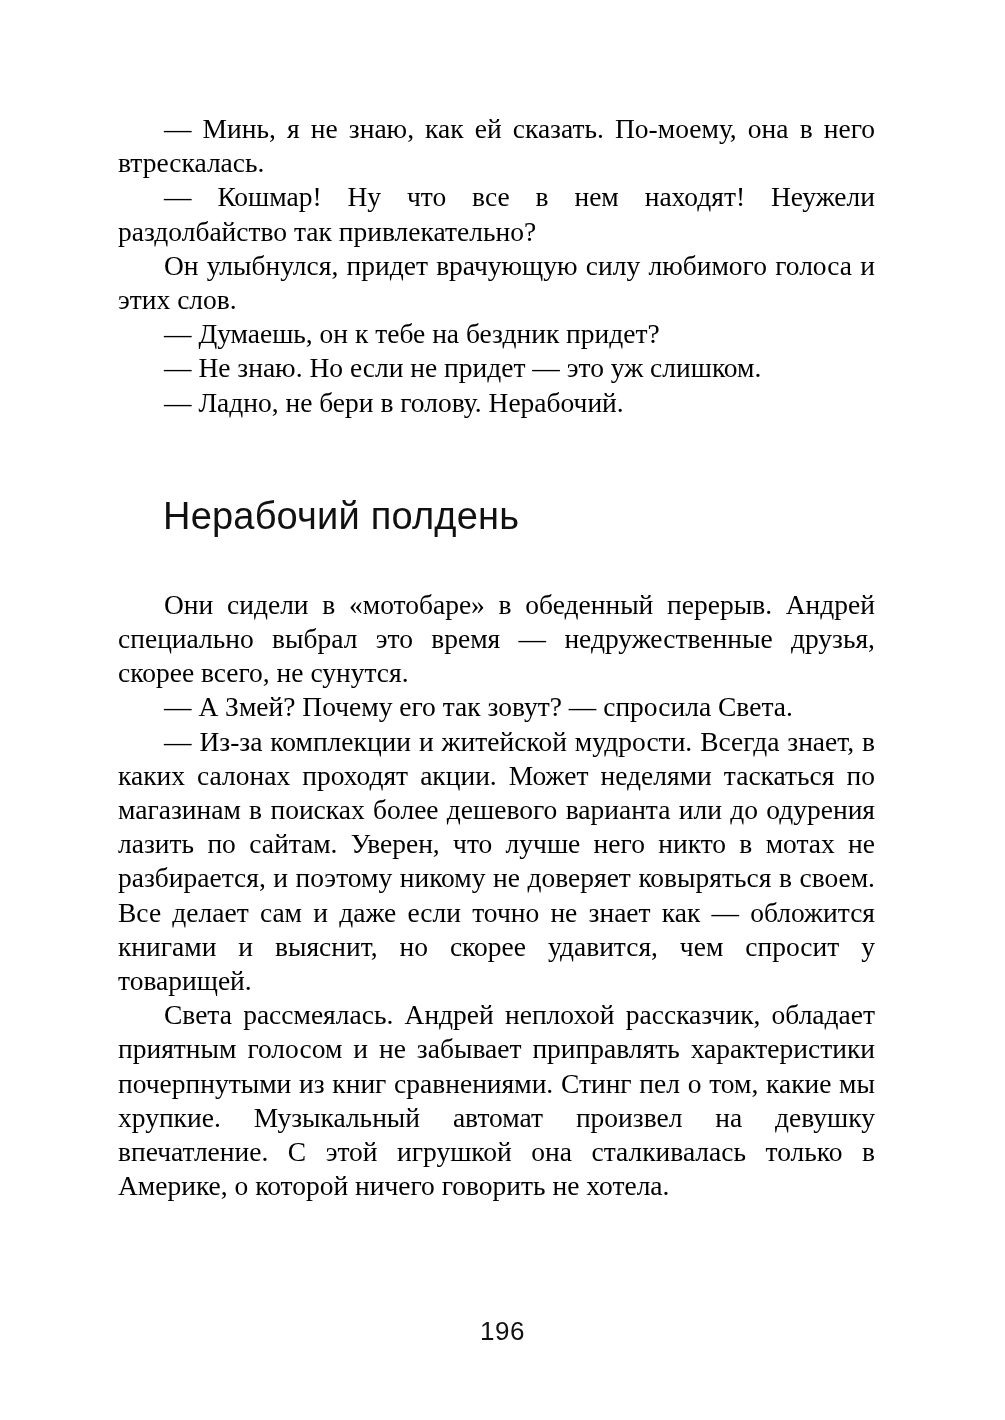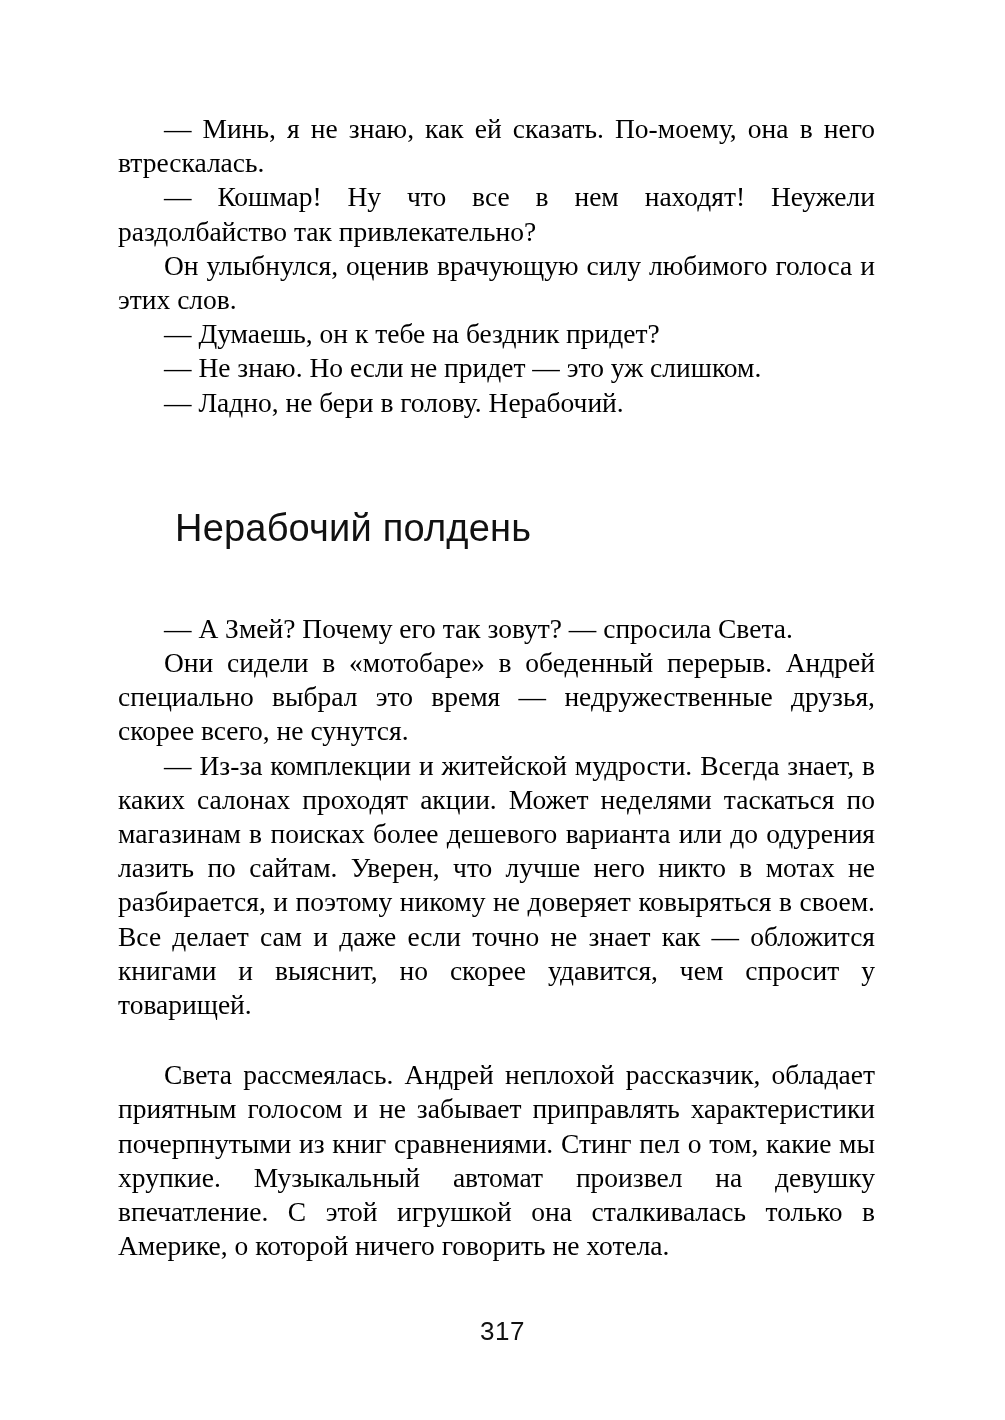--- a/index.html
+++ b/index.html
@@ -43,25 +43,24 @@
     text-align: justify;
     text-justify: inter-word;
     text-indent: 46px;
     hyphens: manual;
     color: #000000;
   }
 
   
   p.para:last-child {
     margin-bottom: 0;
-    margin-top: 36px;
   }
 
   .chapter-heading {
-    margin: 12px;
+    margin: 0;
     padding: 0;
     font-family: "Liberation Sans", "DejaVu Sans", sans-serif;
     font-size: 38px;
     line-height: 44px;
     font-weight: 400;
     letter-spacing: 0.2px;
     text-indent: 0;
     text-align: left;
     padding-left: 45px;
     color: #111111;
@@ -85,33 +84,33 @@
 </style>
 </head>
 <body>
 
 <div class="page">
 
   <div class="text-column">
 
     <p class="para">— Минь, я не знаю, как ей сказать. По-моему, она в него втрескалась.</p>
     <p class="para">— Кошмар! Ну что все в нем находят! Неужели раздолбайство так привлекательно?</p>
-    <p class="para">Он улыбнулся, оценив врачующую силу любимого голоса и этих слов.</p>
+    <p class="para">Он улыбнулся, придет врачующую силу любимого голоса и этих слов.</p>
     <p class="para">— Думаешь, он к тебе на бездник придет?</p>
     <p class="para">— Не знаю. Но если не придет — это уж слишком.</p>
     <p class="para">— Ладно, не бери в голову. Нерабочий.</p>
 
     <div class="gap-before-heading"></div>
 
     <h2 class="chapter-heading">Нерабочий полдень</h2>
 
     <div class="gap-after-heading"></div>
 
+    <p class="para">Они сидели в «мотобаре» в обеденный перерыв. Андрей специально выбрал это время — недружественные друзья, скорее всего, не сунутся.</p>
     <p class="para">— А Змей? Почему его так зовут? — спросила Света.</p>
-    <p class="para">Они сидели в «мотобаре» в обеденный перерыв. Андрей специально выбрал это время — недружественные друзья, скорее всего, не сунутся.</p>
     <p class="para">— Из-за комплекции и житейской мудрости. Всегда знает, в каких салонах проходят акции. Может неделями таскаться по магазинам в поисках более дешевого варианта или до одурения лазить по сайтам. Уверен, что лучше него никто в мотах не разбирается, и поэтому никому не доверяет ковыряться в своем. Все делает сам и даже если точно не знает как — обложится книгами и выяснит, но скорее удавится, чем спросит у товарищей.</p>
     <p class="para">Света рассмеялась. Андрей неплохой рассказчик, обладает приятным голосом и не забывает приправлять характеристики почерпнутыми из книг сравнениями. Стинг пел о том, какие мы хрупкие. Музыкальный автомат произвел на девушку впечатление. С этой игрушкой она сталкивалась только в Америке, о которой ничего говорить не хотела.</p>
 
   </div>
 
-  <div class="page-number">317</div>
+  <div class="page-number">196</div>
 
 </div>
 
 </body></html>

